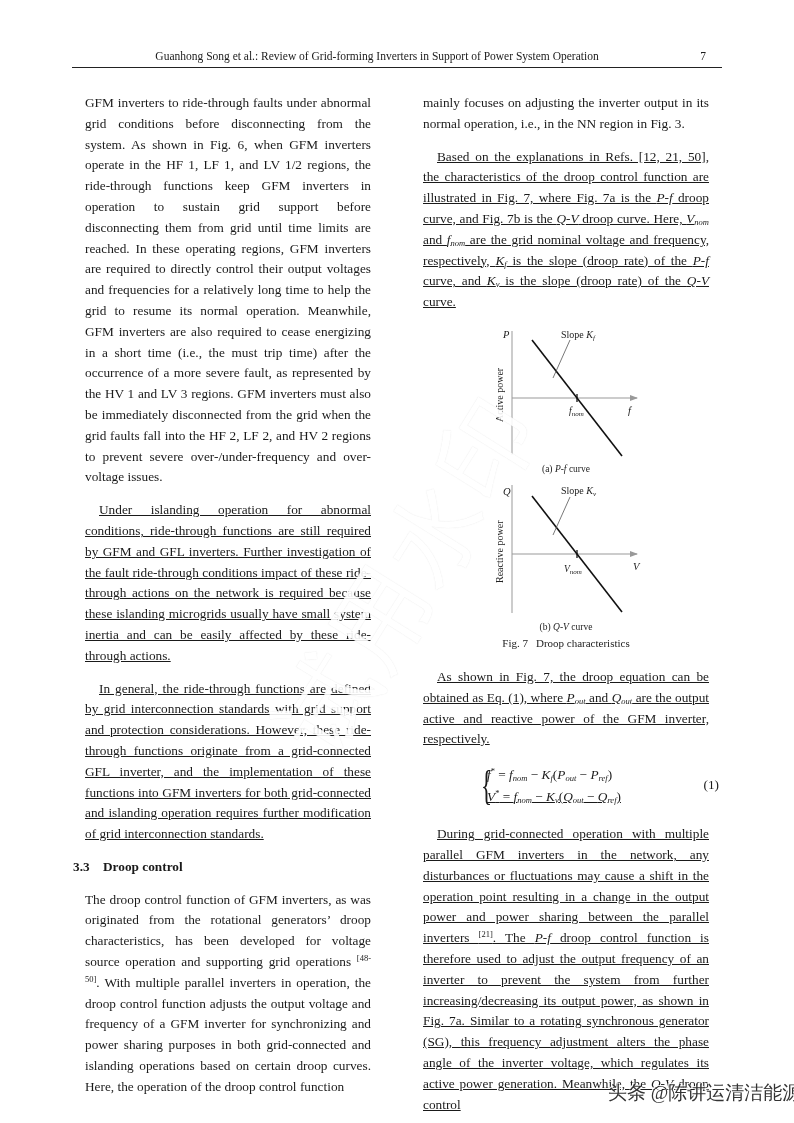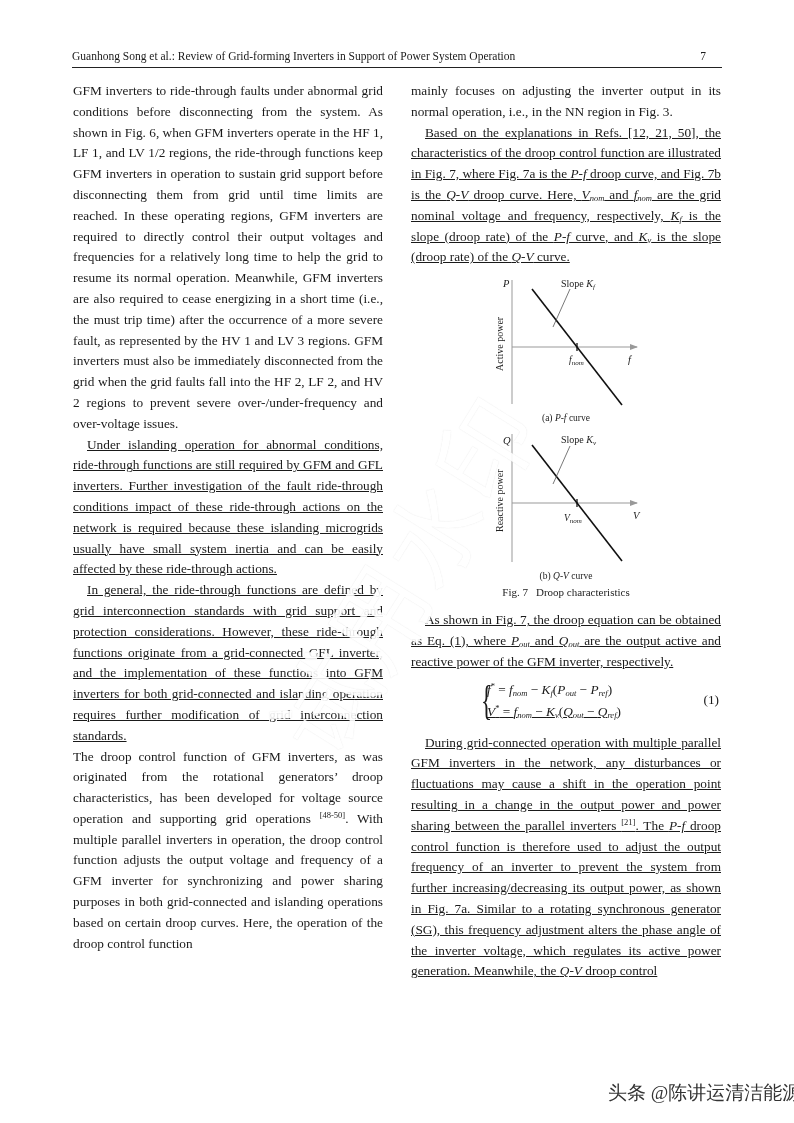--- a/index.html
+++ b/index.html
@@ -1,25 +1,25 @@
 <!DOCTYPE html>
 <html><head>
 <meta charset="utf-8">
 <style>
   html, body { margin: 0; padding: 0; background: #ffffff; }
   body { width: 794px; height: 1123px; position: relative; overflow: hidden;
          font-family: "Liberation Serif", "DejaVu Serif", serif; color: #1a1a1a; }
   .header { position: absolute; left: 72px; top: 50px; width: 650px; height: 17px;
             border-bottom: 1px solid #222; font-size: 11.5px; }
-  .header .title { position: absolute; left: 0; right: 40px; top: 0; }
+  .header .title { position: absolute; left: 0; right: 40px; text-align: center; top: 0; }
   .header .pageno { position: absolute; right: 16px; top: 0; }
   .col { position: absolute; top: 81px; font-size: 13.3px; line-height: 20.8px; text-align: justify; }
   .col.left { left: 73px; width: 310px; }
   .col.right { left: 411px; width: 310px; }
-  .col p { margin: 0; }
+  .col p { margin: 12px; }
   .col p.indent { text-indent: 14px; text-decoration: underline; }
   i { font-style: italic; }
   sub { font-size: 8.5px; vertical-align: -2px; font-style: italic; line-height: 0; }
   sup { font-size: 8.5px; vertical-align: 5px; line-height: 0; }
   .section-heading { font-weight: bold; margin: 12px 0 10px 0 !important; font-size: 13.3px; }
   .section-heading .num { display: inline-block; width: 30px; }
   .figure { position: relative; width: 310px; height: 330px; margin: 6px 0 6px 0; }
   .figure svg { position: absolute; left: 0; top: 0; }
   .svgtext { font-family: "Liberation Serif", "DejaVu Serif", serif; fill: #222; }
   .equation { position: relative; height: 50px; margin: 4px 0 6px 0; font-size: 13.3px; }
@@ -42,20 +42,21 @@
 
 <div class="header">
   <span class="title">Guanhong Song et al.: Review of Grid-forming Inverters in Support of Power System Operation</span>
   <span class="pageno">7</span>
 </div>
 
 <div class="col left">
   <p>GFM inverters to ride-through faults under abnormal grid conditions before disconnecting from the system. As shown in Fig. 6, when GFM inverters operate in the HF 1, LF 1, and LV 1/2 regions, the ride-through functions keep GFM inverters in operation to sustain grid support before disconnecting them from grid until time limits are reached. In these operating regions, GFM inverters are required to directly control their output voltages and frequencies for a relatively long time to help the grid to resume its normal operation. Meanwhile, GFM inverters are also required to cease energizing in a short time (i.e., the must trip time) after the occurrence of a more severe fault, as represented by the HV 1 and LV 3 regions. GFM inverters must also be immediately disconnected from the grid when the grid faults fall into the HF 2, LF 2, and HV 2 regions to prevent severe over-/under-frequency and over-voltage issues.</p>
   <p class="indent">Under islanding operation for abnormal conditions, ride-through functions are still required by GFM and GFL inverters. Further investigation of the fault ride-through conditions impact of these ride-through actions on the network is required because these islanding microgrids usually have small system inertia and can be easily affected by these ride-through actions.</p>
   <p class="indent">In general, the ride-through functions are defined by grid interconnection standards with grid support and protection considerations. However, these ride-through functions originate from a grid-connected GFL inverter, and the implementation of these functions into GFM inverters for both grid-connected and islanding operation requires further modification of grid interconnection standards.</p>
+  <p class="section-heading"><span class="num">3.3</span><span>Droop control</span></p>
   <p><span>The droop control function of GFM inverters, as was originated from the rotational generators’ droop characteristics, has been developed for voltage source operation and supporting grid operations </span><sup>[48-50]</sup><span>. With multiple parallel inverters in operation, the droop control function adjusts the output voltage and frequency of a GFM inverter for synchronizing and power sharing purposes in both grid-connected and islanding operations based on certain droop curves. Here, the operation of the droop control function</span></p>
 </div>
 
 <div class="col right">
   <p>mainly focuses on adjusting the inverter output in its normal operation, i.e., in the NN region in Fig. 3.</p>
   <p class="indent"><span>Based on the explanations in Refs. [12, 21, 50], the characteristics of the droop control function are illustrated in Fig. 7, where Fig. 7a is the </span><i>P-f</i><span> droop curve, and Fig. 7b is the </span><i>Q-V</i><span> droop curve. Here, </span><i>V</i><sub>nom</sub><span> and </span><i>f</i><sub>nom</sub><span> are the grid nominal voltage and frequency, respectively, </span><i>K</i><sub>f</sub><span> is the slope (droop rate) of the </span><i>P-f</i><span> curve, and </span><i>K</i><sub>v</sub><span> is the slope (droop rate) of the </span><i>Q-V</i><span> curve.</span></p>
 
   <div class="figure">
     <svg width="310" height="330" viewBox="0 0 310 330">
       <defs>

